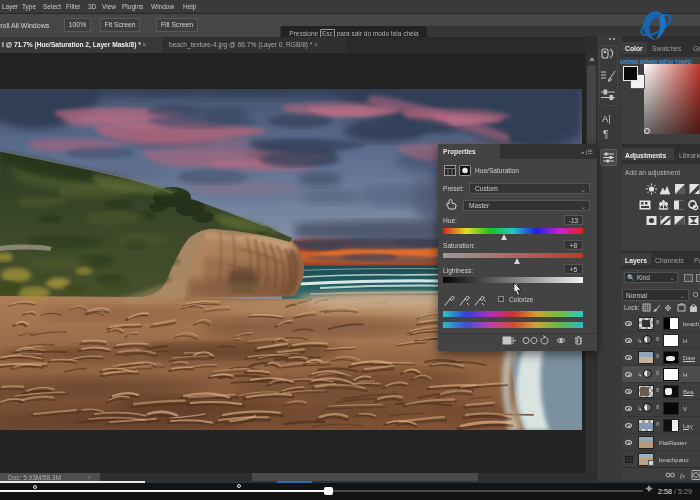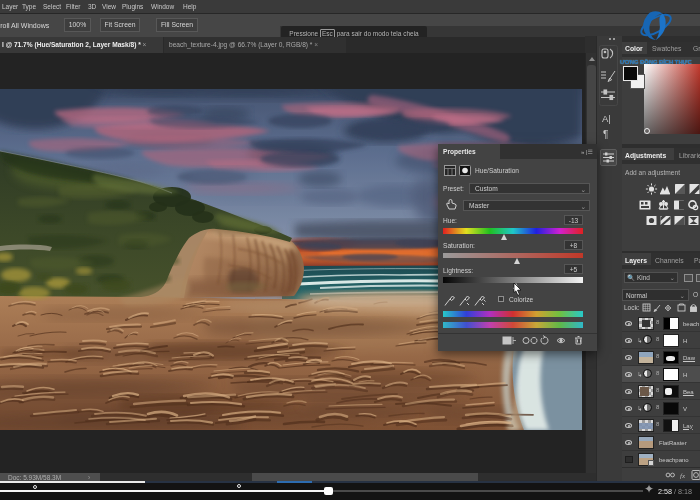--- a/index.html
+++ b/index.html
@@ -905,14 +905,14 @@
 <div id="videobar" class="abs">
 <div style="position:absolute;left:0;top:-2px;width:700px;height:2px;background:#273243"></div>
 <div style="position:absolute;left:0;top:-2.5px;width:145px;height:2.5px;background:#e9e9e9"></div>
 <div style="position:absolute;left:277px;top:-2px;width:35px;height:2px;background:#2d6cb0"></div>
 <div style="position:absolute;left:0;top:6.5px;width:324px;height:2.5px;background:#f5f5f5"></div>
 <div style="position:absolute;left:324px;top:4px;width:9px;height:8px;background:#fff;border-radius:2px"></div>
 <div style="position:absolute;left:333px;top:6.5px;width:310px;height:2.5px;background:#4a4a4a"></div>
 <div style="position:absolute;left:33px;top:1.5px;width:4px;height:4px;border:1px solid #e8e8e8;border-radius:50%"></div>
 <div style="position:absolute;left:237px;top:1px;width:4px;height:4px;border:1px solid #e8e8e8;border-radius:50%"></div>
 <div style="position:absolute;left:644px;top:0px;color:#999;font-size:12px;line-height:12px">✦</div>
-<div style="position:absolute;left:658px;top:4px;font-size:7.2px;color:#e8e8e8">2:58 <span style="color:#8f8f8f">/ 8:18</span></div>
+<div style="position:absolute;left:658px;top:4px;font-size:7.2px;color:#e8e8e8">2:58 <span style="color:#8f8f8f">/ 5:29</span></div>
 </div>
 
 </body></html>

